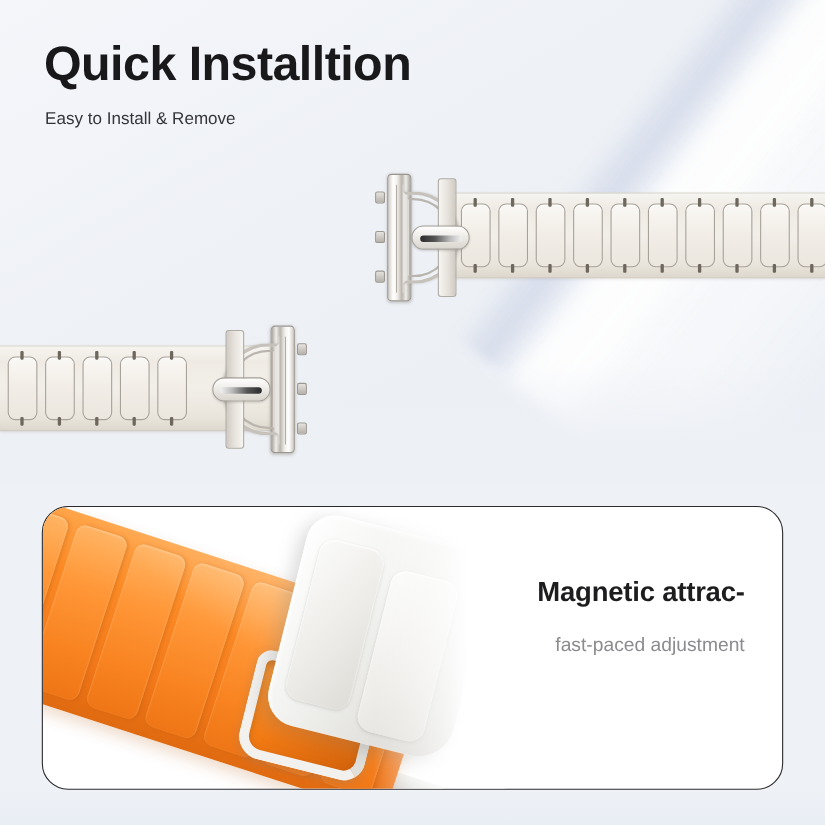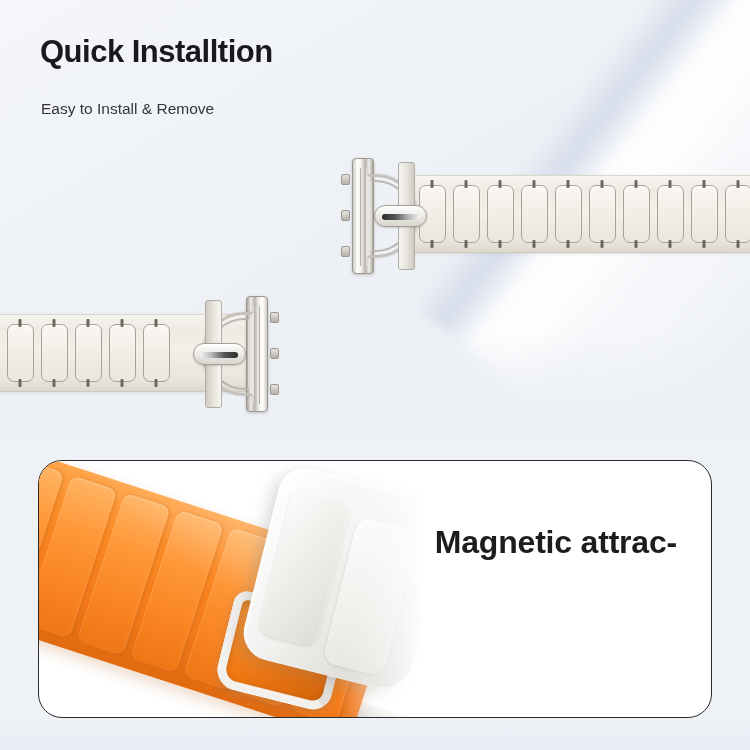--- a/index.html
+++ b/index.html
@@ -37,21 +37,21 @@
     filter:blur(12px);
   }
   .hero-band-bg {
     position:absolute; left:0; bottom:0; width:750px; height:110px;
     background:linear-gradient(180deg,rgba(236,240,247,0) 0%,#edf0f5 70%);
   }
 
   
   .title {
     position:absolute; left:40px; top:36px;
-    font-size:31px; font-weight:700; letter-spacing:-0.5px;
+    font-size:44px; font-weight:700; letter-spacing:-0.5px;
     color:#19191b; line-height:1.06; white-space:nowrap;
   }
   .subtitle {
     position:absolute; left:41px; top:100px;
     font-size:15.5px; font-weight:400; color:#33353a; white-space:nowrap;
   }
 
   
   .strap {
     position:absolute;
@@ -239,21 +239,21 @@
     position:absolute; right:0; top:0; width:120px; height:256px;
     background:linear-gradient(90deg,rgba(255,255,255,0),#ffffff 72%);
   }
 
   
   .card-text {
     position:absolute; right:34px; top:62px;
     width:300px; text-align:right;
   }
   .card-title {
-    font-size:32px; font-weight:700; color:#1d1d20;
+    font-size:25px; font-weight:700; color:#1d1d20;
     line-height:1.22; letter-spacing:-0.2px;
   }
   .card-sub {
     margin-top:20px;
     font-size:17.5px; font-weight:400; color:#8c8c90; line-height:1.42;
   }
 
   .bottom-fill {
     position:absolute; left:0; bottom:0; width:750px; height:32px;
     background:linear-gradient(180deg,#eef1f6,#e9edf4);
@@ -415,15 +415,16 @@
     </div>
 
     <div class="photo-fade"></div>
   </div>
 
   <div class="card-text">
     <div class="card-title">
       <div>Magnetic attrac-</div>
     </div>
     <div class="card-sub">
+      <div>fast-paced adjustment</div>
     </div>
   </div>
 </div>
 
 </body></html>

